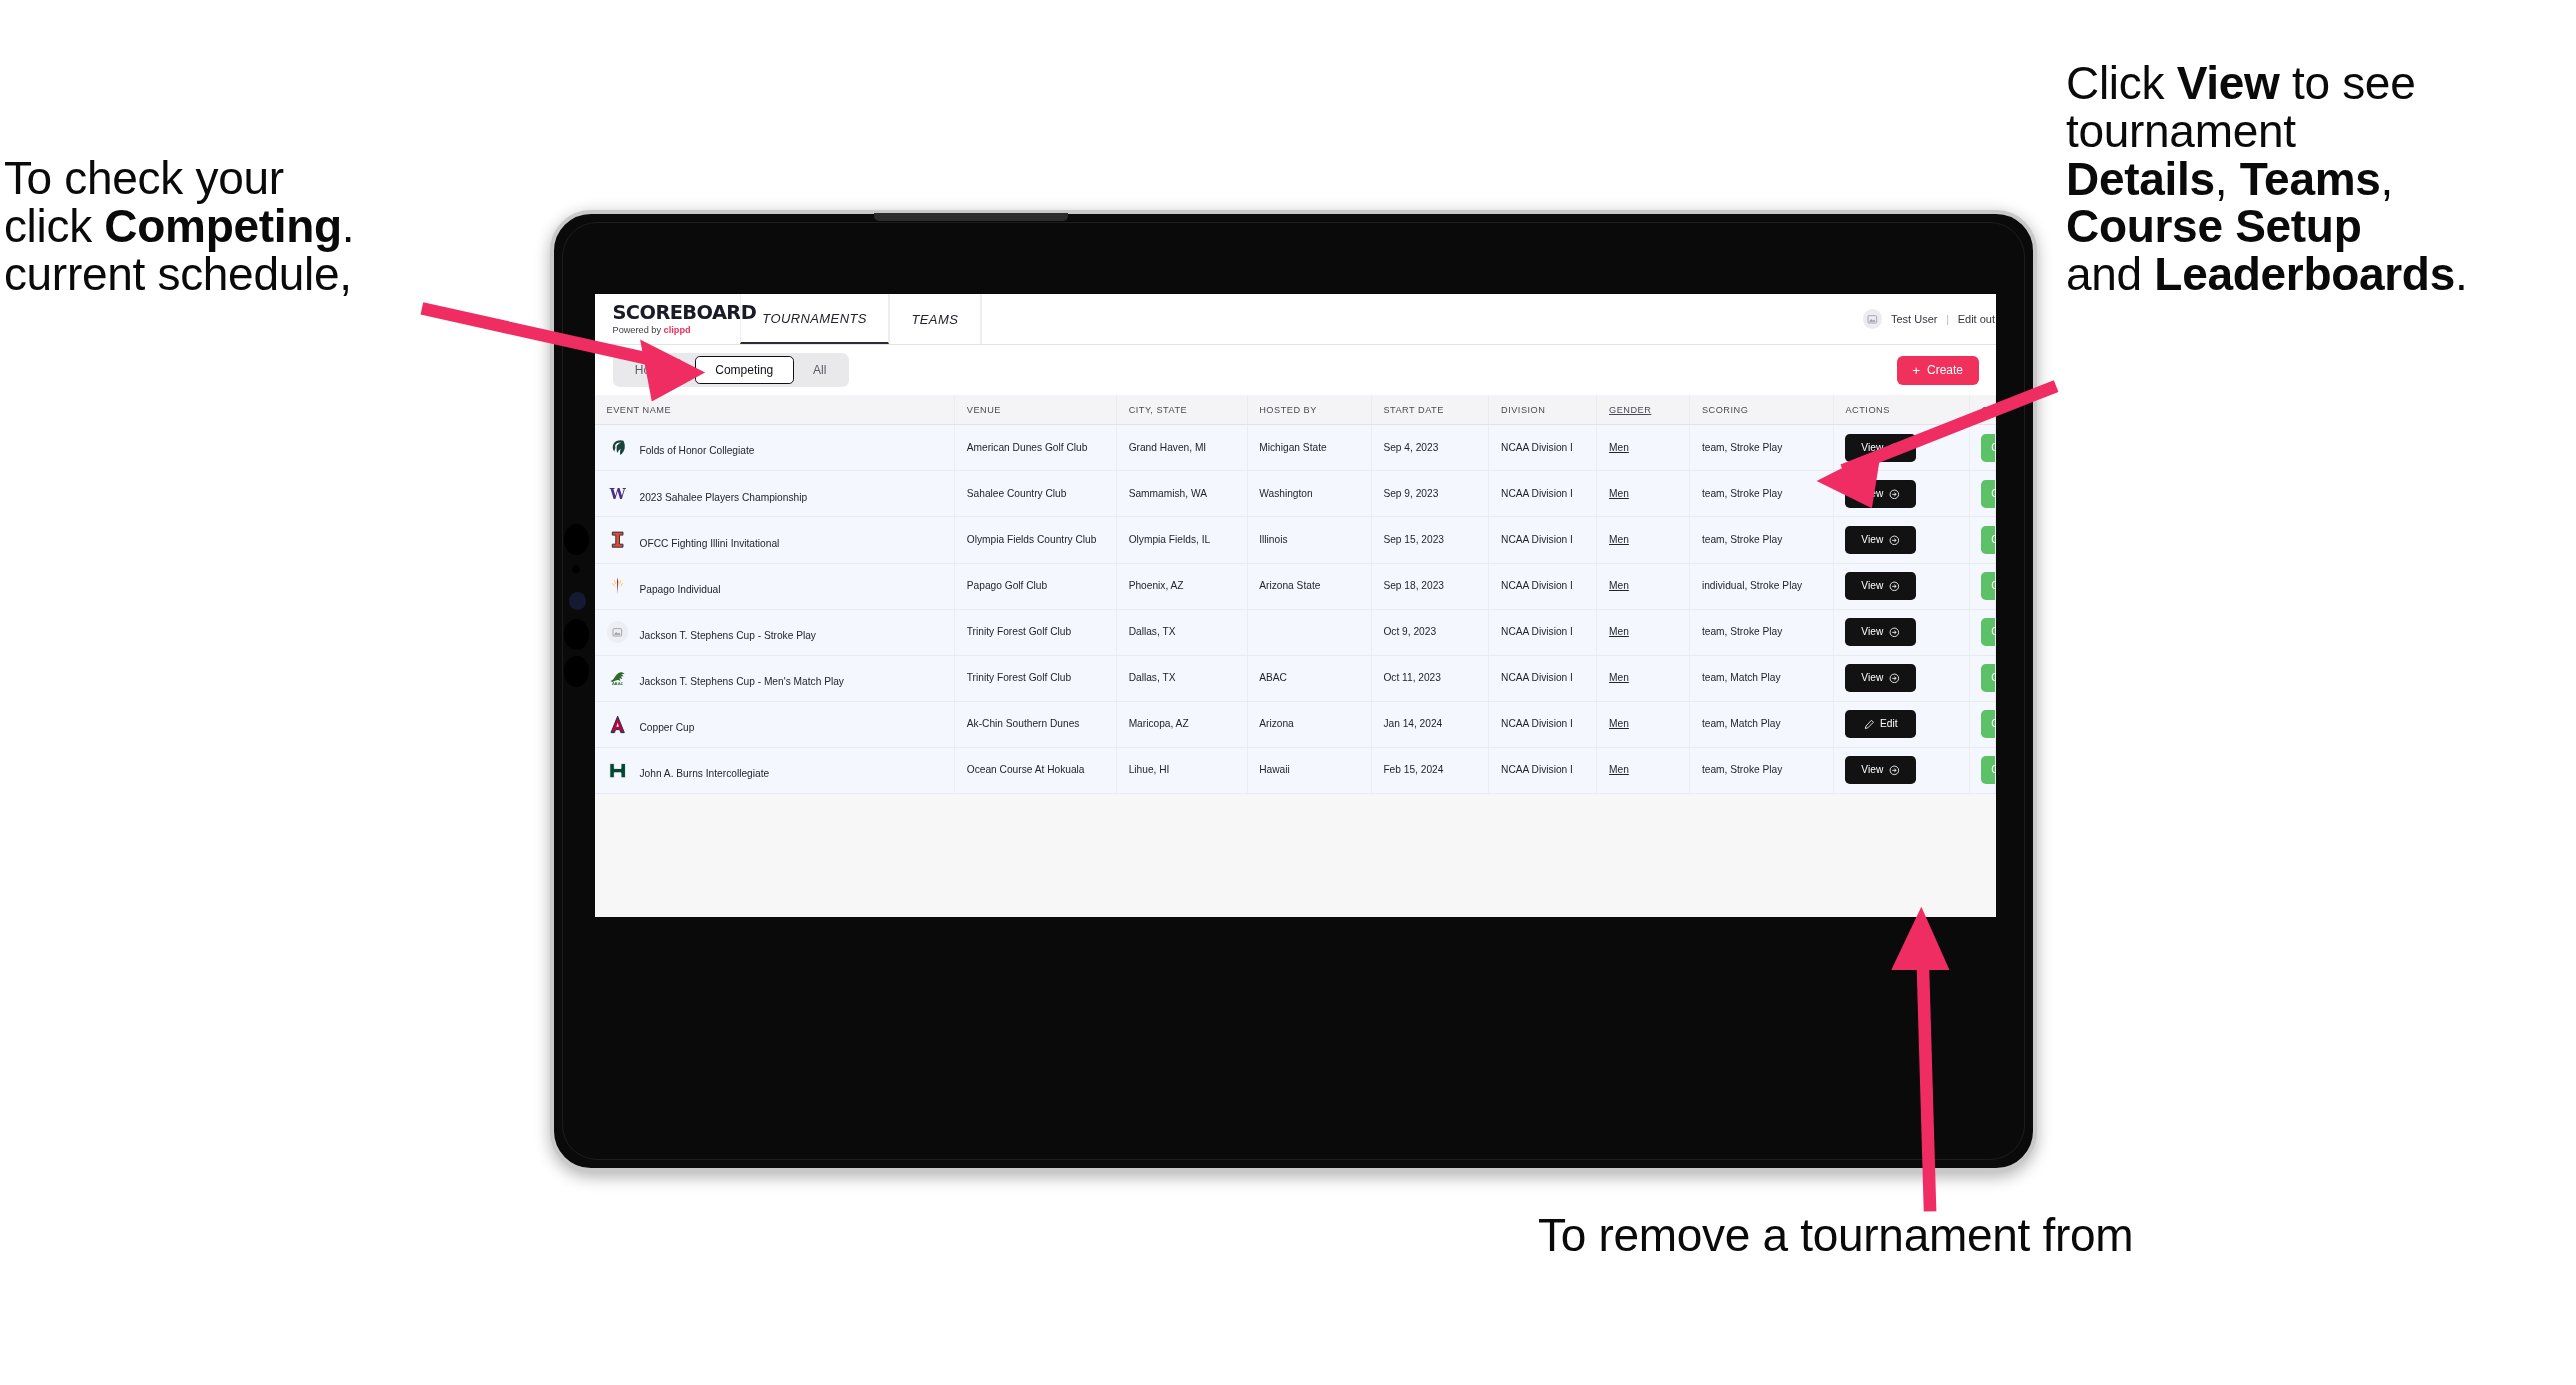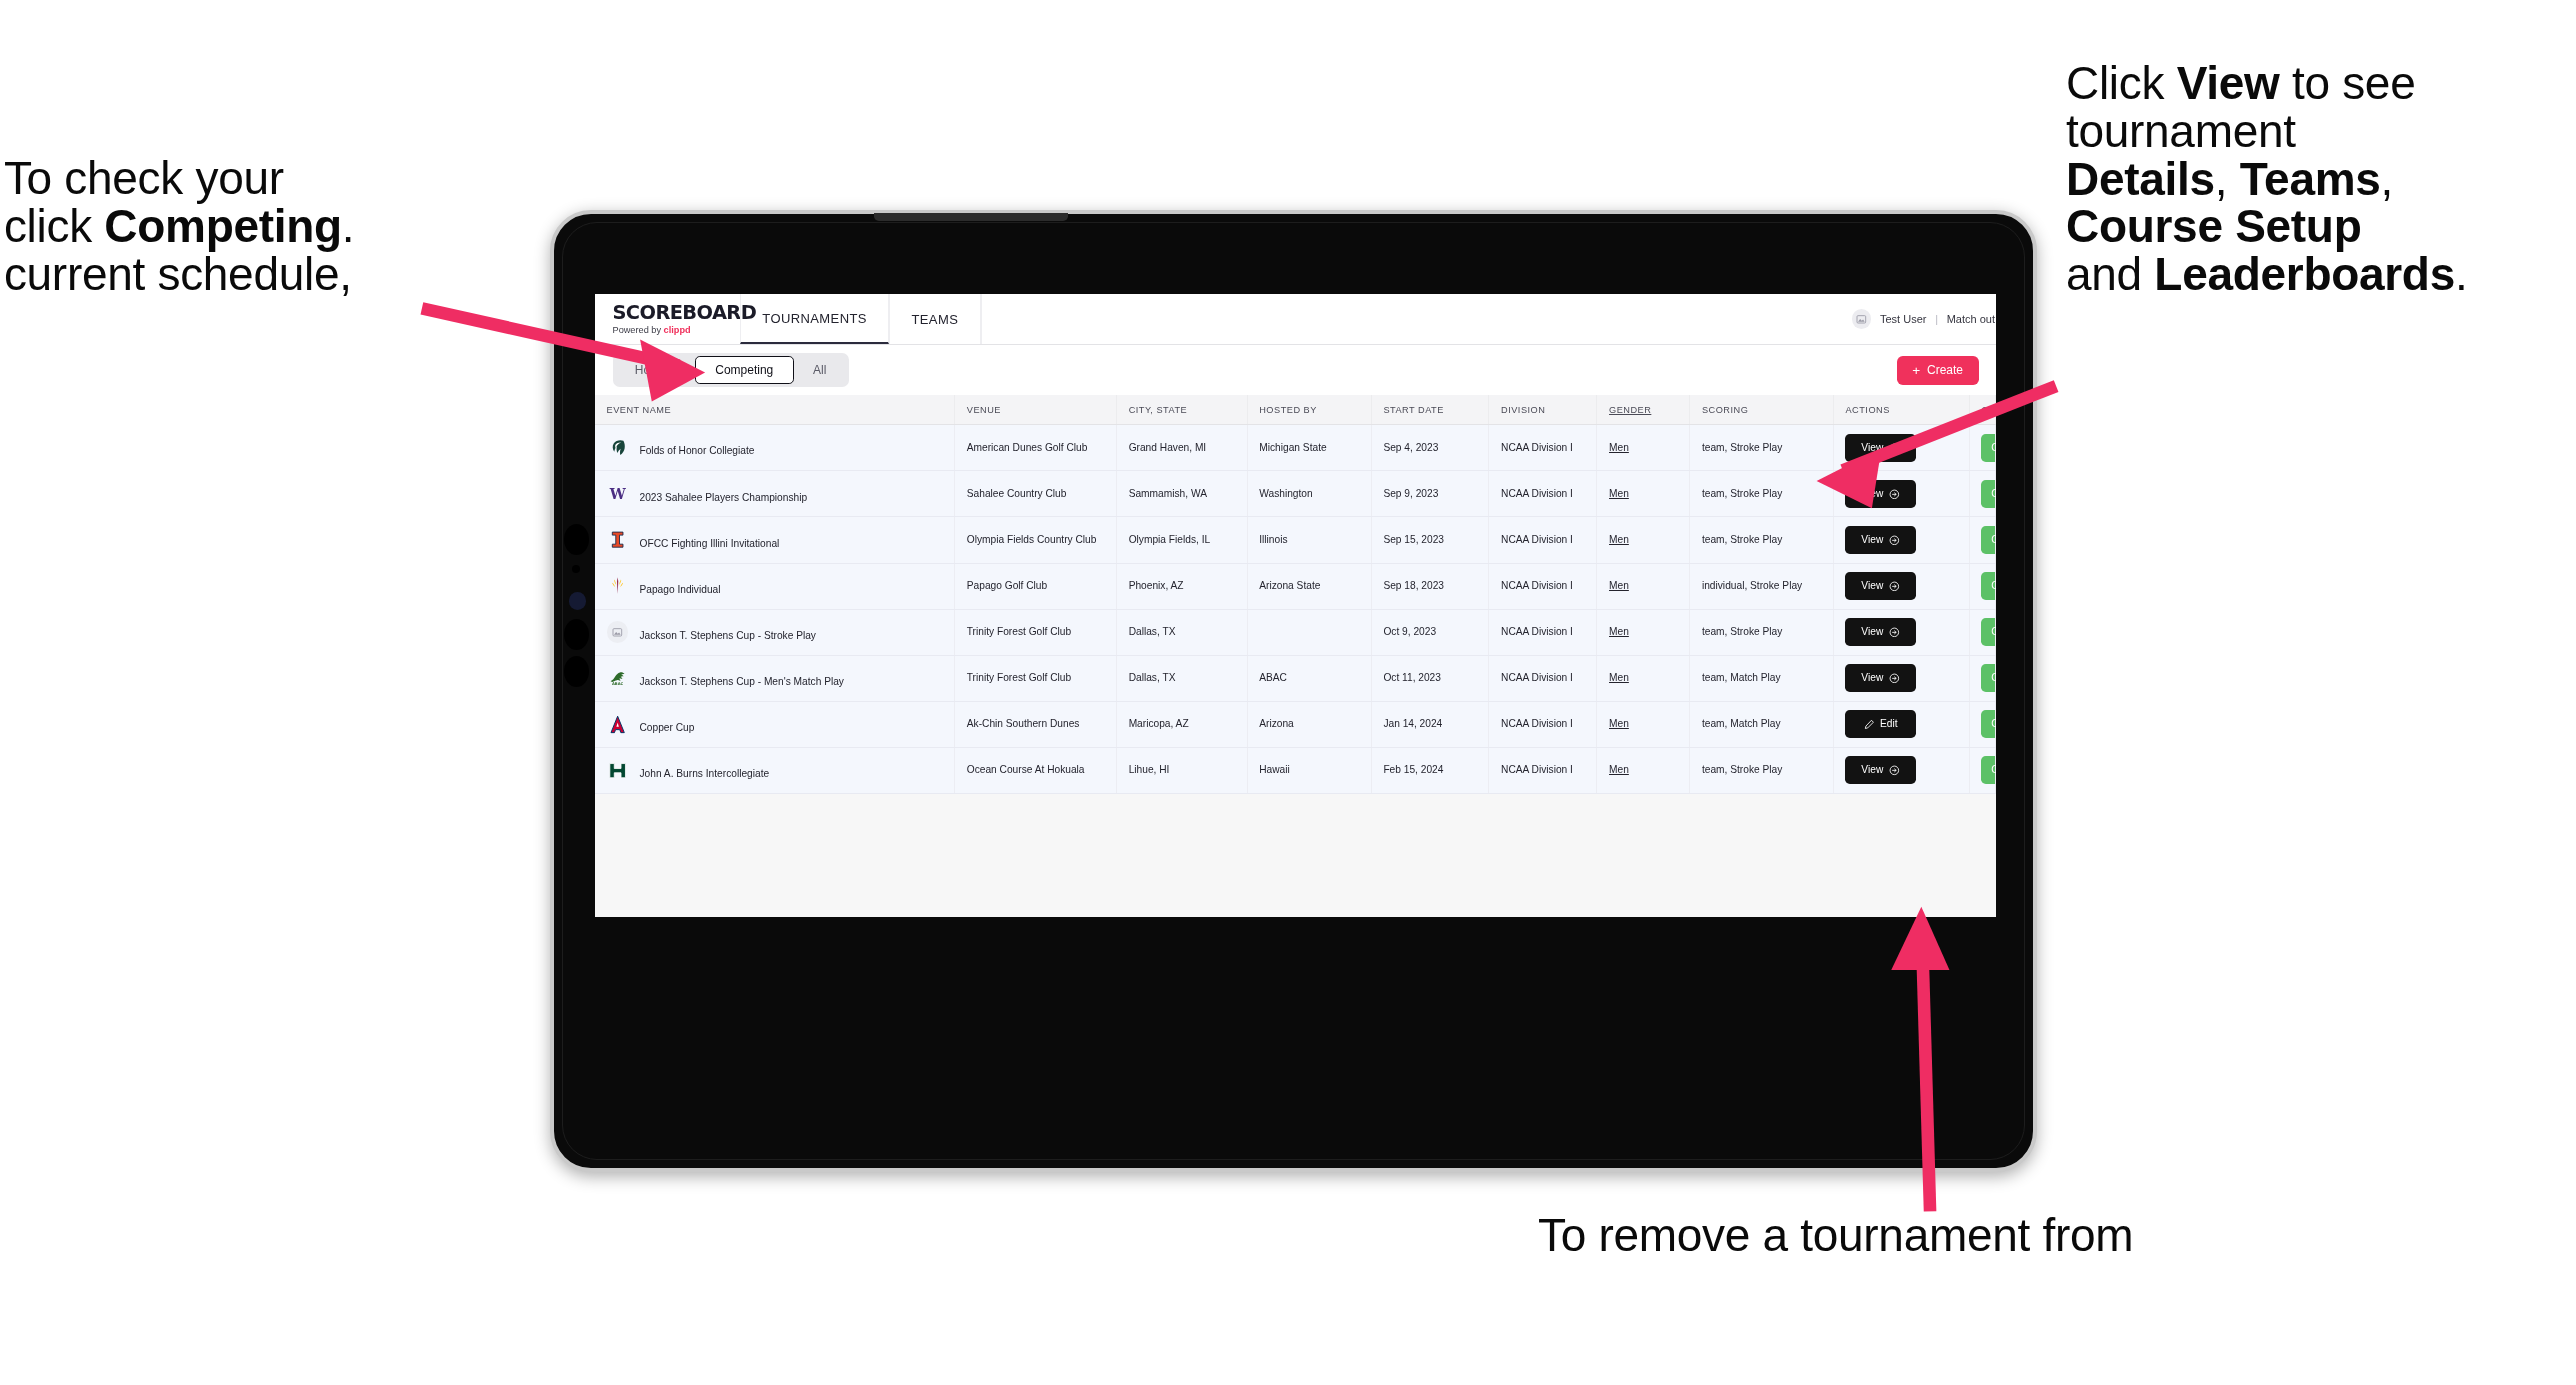--- a/index.html
+++ b/index.html
@@ -65,20 +65,21 @@
   }
   #brand{width:145px;display:flex;flex-direction:column;justify-content:center;padding-left:17.5px;box-sizing:border-box;}
   #brand .logo{font-family:"DejaVu Sans", sans-serif;font-weight:700;font-size:19.4px;letter-spacing:-0.6px;color:#1b1b28;line-height:1;}
   #brand .sub{font-size:9.2px;color:#3b3b46;margin-top:2.9px;line-height:1;}
   #brand .sub span{color:#f0315c;font-weight:700;}
   .navtab{
     display:flex;align-items:center;justify-content:center;padding:0 21.3px;
     font-size:13px;color:#23232e;letter-spacing:0.4px;
     border-left:1px solid #eeeef1;border-right:1px solid #eeeef1;position:relative;
     cursor:pointer;
+    font-style:italic;
   }
   .navtab.active{border-bottom:2.9px solid #2b2b3d;}
   #topbar-spacer{flex:1;border-left:1px solid #eeeef1;}
   #userzone{display:flex;align-items:center;gap:8.7px;padding-right:1px;font-size:11px;color:#35353f;}
   #avatar{width:19.4px;height:19.4px;border-radius:50%;background:#ececf0;display:flex;align-items:center;justify-content:center;}
   #userzone .sep{color:#b9b9c2;}
   #userzone .lnk{cursor:pointer;}
 
   
   #filterrow{height:50px;background:#ffffff;display:flex;align-items:center;padding:0 17.5px;position:relative;}
@@ -182,21 +183,21 @@
         <div id="topbar-spacer"></div>
         <div id="userzone">
           <div id="avatar">
             <svg width="10.7" height="10.7" viewBox="0 0 16 16">
                 <rect x="1.5" y="2.5" width="13" height="11" rx="1.5" fill="none" stroke="#9a9aa6" stroke-width="1.3"></rect>
                 <path d="M3 11.5 L6.2 7.6 L8.6 10.2 L10.6 8.2 L13 11.5 Z" fill="#9a9aa6"></path>
               </svg>
           </div>
           <span>Test User</span>
           <span class="sep">|</span>
-          <span class="lnk">Match out</span>
+          <span class="lnk">Edit out</span>
         </div>
       </div>
 
       <div id="filterrow">
         <div id="segmented">
           <div class="seg">Hosting</div>
           <div class="seg active">Competing</div>
           <div class="seg">All</div>
         </div>
         <div id="create-btn">

